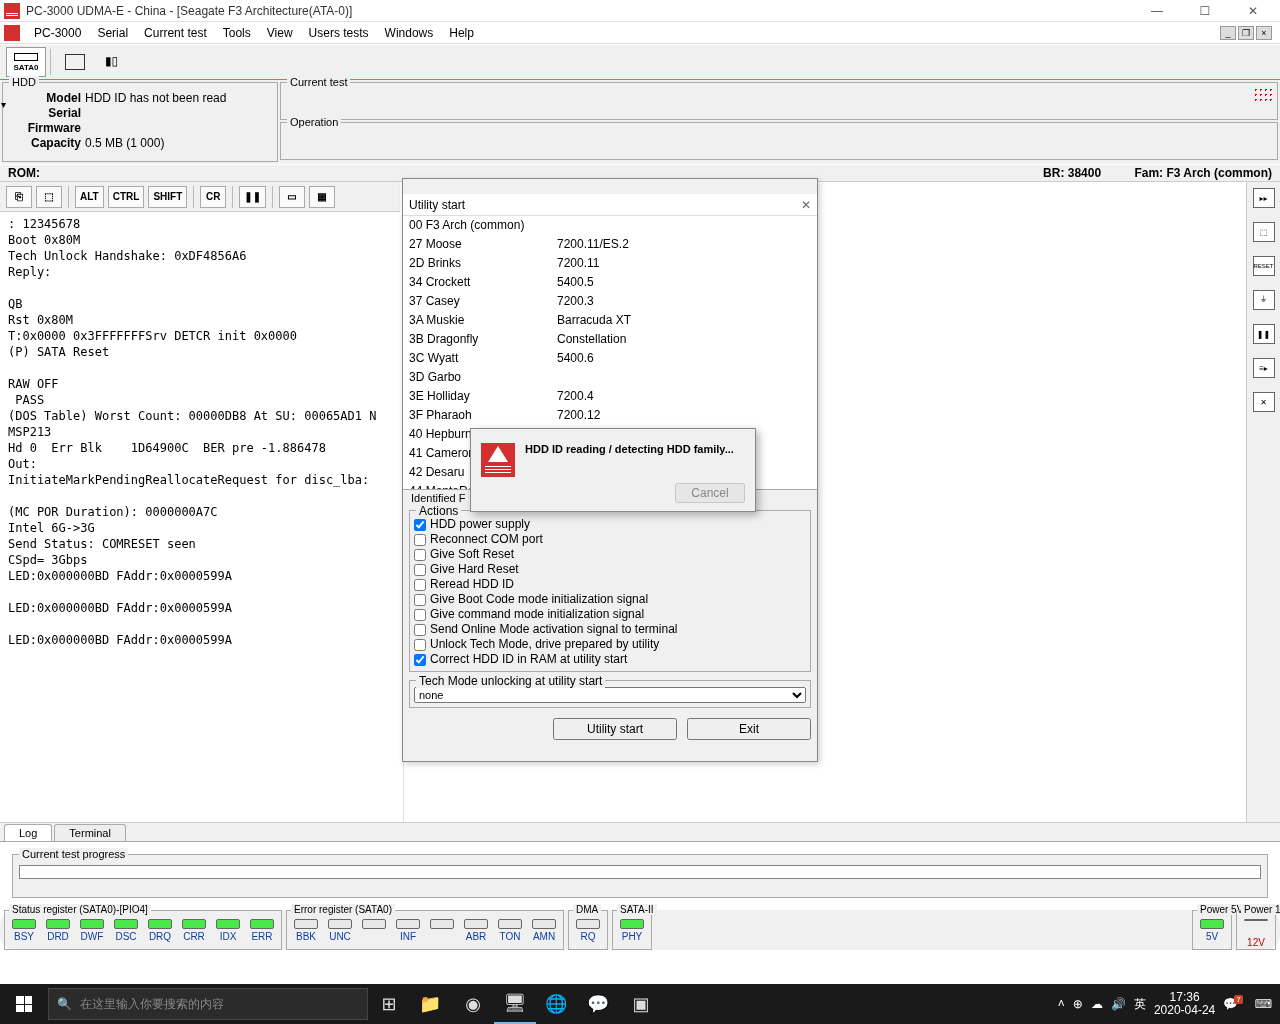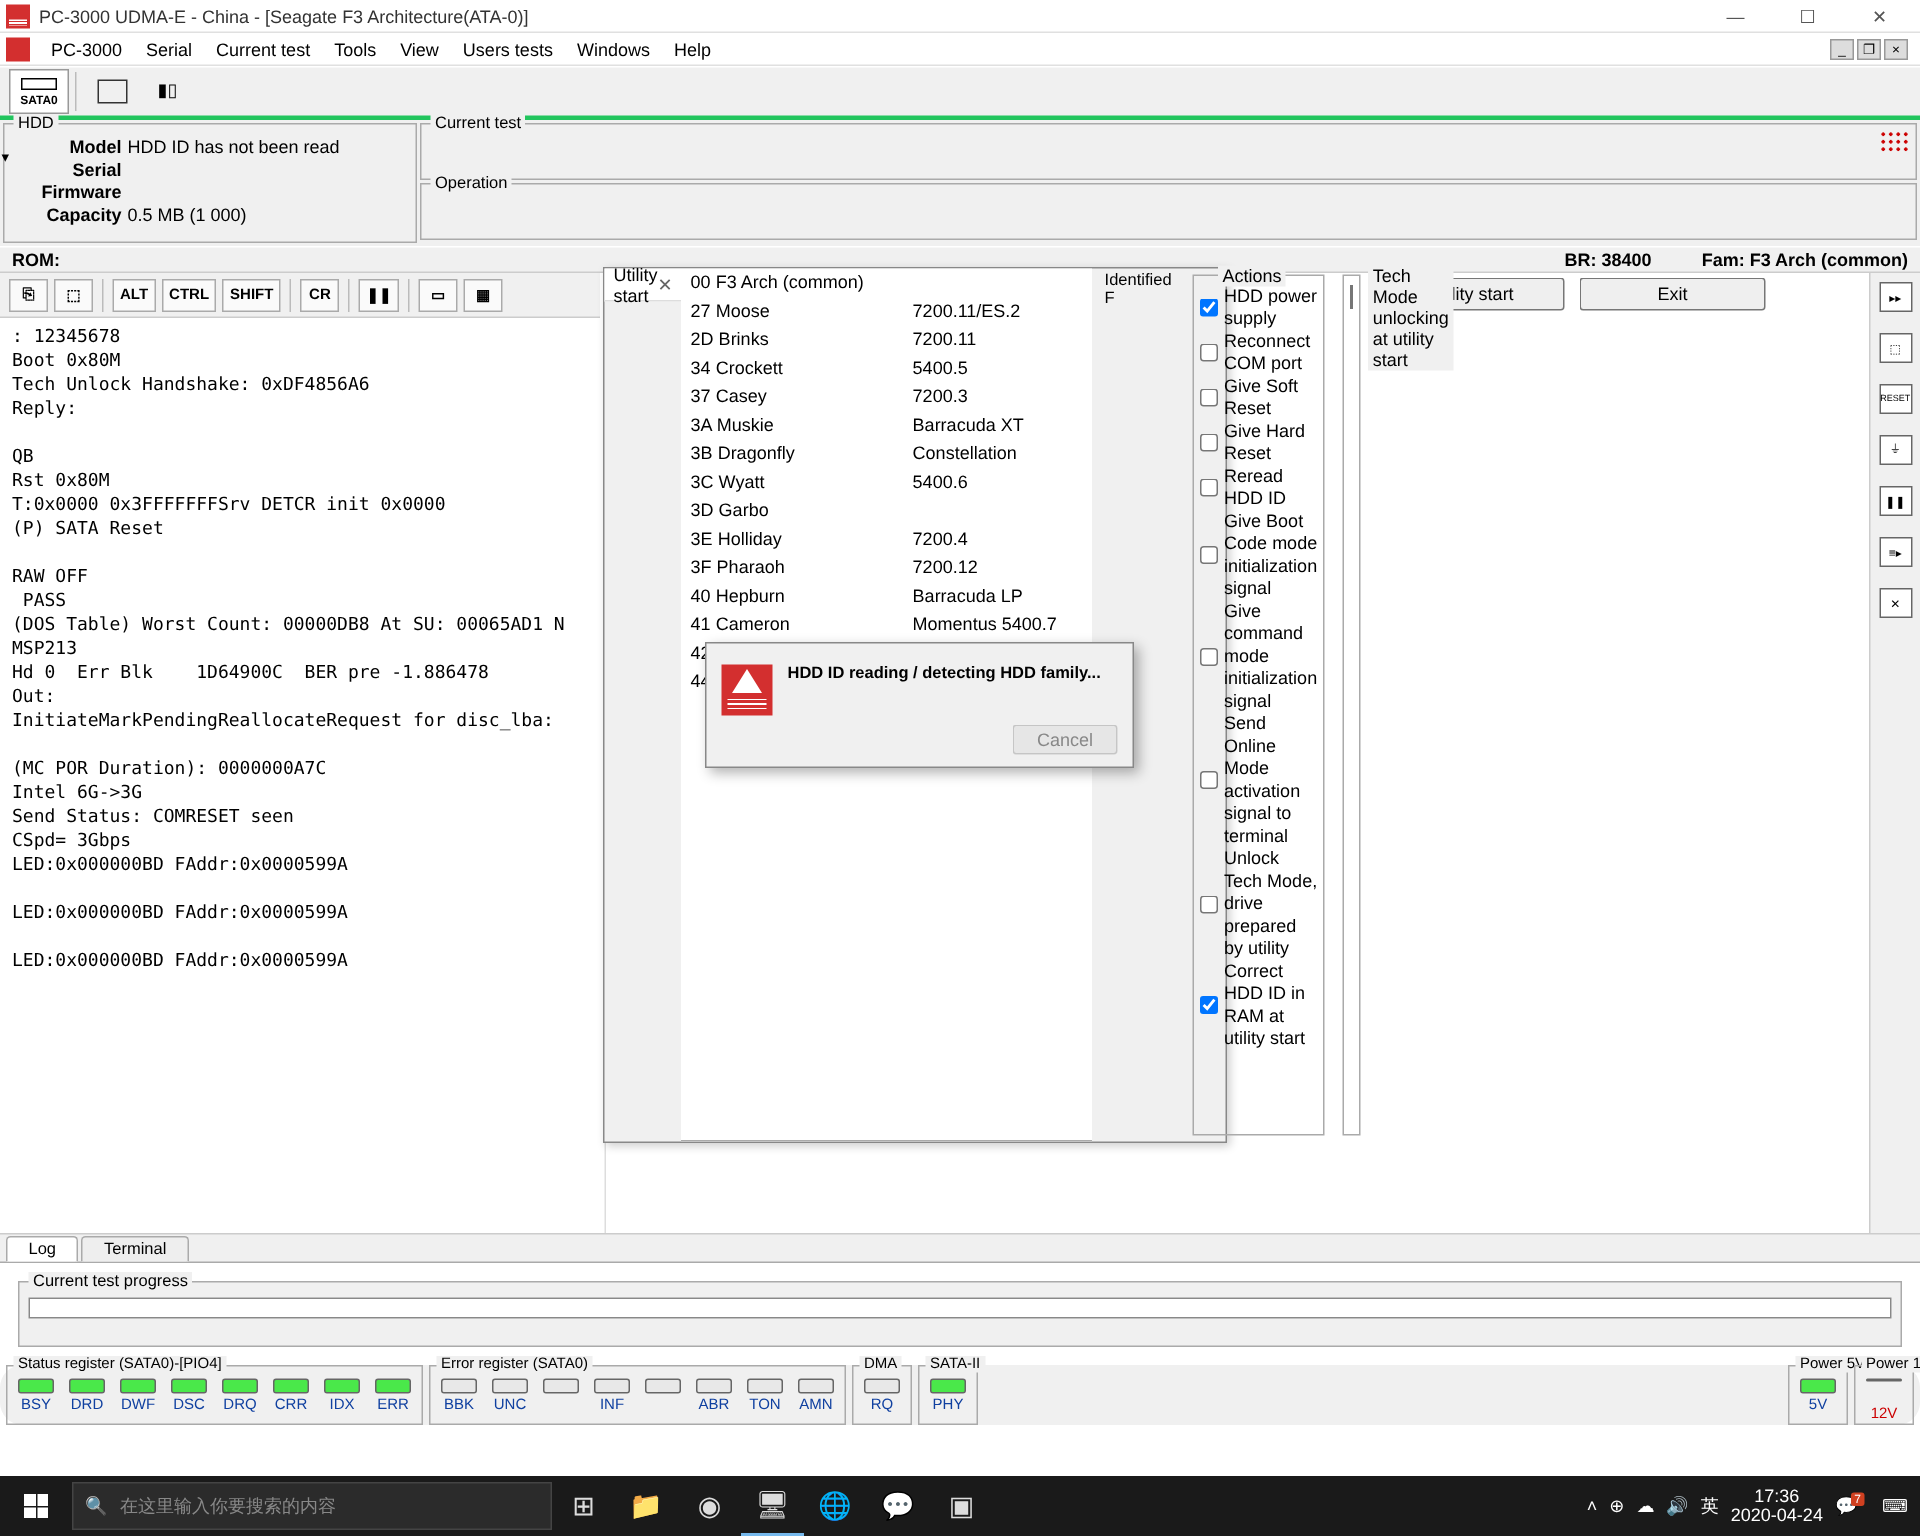--- a/index.html
+++ b/index.html
@@ -14,21 +14,21 @@
 .titlebar .win-controls span { width: 30px; text-align: center; cursor: default; }
 
 
 .menubar { height: 22px; background: #fff; display: flex; align-items: center; padding: 0 4px; border-bottom: 1px solid #e0e0e0; }
 .menubar .app-icon { width: 16px; height: 16px; background: #d32f2f; margin-right: 6px; }
 .menubar .menu-item { padding: 0 8px; color: #000; }
 .menubar .mdi-controls { margin-left: auto; display: flex; gap: 2px; padding-right: 4px; }
 .menubar .mdi-controls span { width: 16px; height: 14px; background: #ddd; border: 1px solid #999; font-size: 9px; text-align: center; line-height: 12px; }
 
 
-.toolbar1 { height: 36px; background: #f0f0f0; border-top: 1px solid #fff; border-bottom: 3px solid #22c55e; display: flex; align-items: center; padding: 0 6px; }
+.toolbar1 { height: 36px; background: #f0f0f0; border-top: 1px solid #fff; border-bottom: 1px solid #22c55e; display: flex; align-items: center; padding: 0 6px; }
 .toolbar1 .tool { width: 40px; height: 30px; display: flex; flex-direction: column; align-items: center; justify-content: center; border: 1px solid transparent; }
 .toolbar1 .tool:first-child { border: 1px solid #999; background: #fff; }
 .toolbar1 .sata-icon { width: 24px; height: 8px; border: 1px solid #000; margin-bottom: 2px; }
 .toolbar1 .sata-label { font-size: 8px; font-weight: bold; }
 .toolbar1 .sep { width: 1px; height: 26px; background: #bbb; margin: 0 4px; }
 .toolbar1 .icon-generic { width: 20px; height: 16px; border: 1px solid #333; }
 
 
 .info-row { display: flex; height: 84px; }
 .hdd-panel { width: 276px; border: 1px solid #aaa; margin: 2px; position: relative; padding: 8px 6px 4px 6px; }
@@ -76,28 +76,28 @@
 .status-group { border: 1px solid #aaa; position: relative; padding: 8px 4px 2px; display: flex; gap: 4px; }
 .status-group .legend { position: absolute; top: -7px; left: 4px; background: #f0f0f0; padding: 0 3px; font-size: 10px; white-space: nowrap; }
 .status-cell { display: flex; flex-direction: column; align-items: center; width: 30px; }
 .status-cell .lamp { width: 24px; height: 10px; border: 1px solid #666; border-radius: 2px; }
 .status-cell .lamp.green { background: #4ae84a; }
 .status-cell .lamp.off { background: #e8e8e8; }
 .status-cell .txt { font-size: 10px; color: #1040a0; margin-top: 2px; }
 .status-cell .txt.red { color: #c00; margin-top: 16px; }
 
 
-.dialog { position: absolute; left: 402px; top: 178px; width: 416px; height: 584px; background: #f0f0f0; border: 1px solid #888; box-shadow: 2px 2px 6px rgba(0,0,0,0.2); display: flex; flex-direction: row; }
+.dialog { position: absolute; left: 402px; top: 178px; width: 416px; height: 584px; background: #f0f0f0; border: 1px solid #888; box-shadow: 2px 2px 6px rgba(0,0,0,0.2); display: flex; flex-direction: column; justify-content: center; }
 .dialog .dlg-title { height: 22px; display: flex; align-items: center; padding: 0 6px; background: #fff; border-bottom: 1px solid #ddd; font-size: 11px; }
 .dialog .dlg-title .close { margin-left: auto; color: #666; }
 .dialog .list { flex: 0 0 274px; background: #fff; border-bottom: 1px solid #aaa; overflow-y: scroll; }
 .dialog .list-row { display: flex; padding: 1px 6px; font-size: 12px; line-height: 17px; }
 .dialog .list-row .code { width: 148px; }
 .dialog .fieldset { border: 1px solid #aaa; margin: 4px 6px; padding: 6px 4px 4px; position: relative; font-size: 11px; }
-.dialog .fieldset .legend { position: absolute; top: -7px; left: 16px; background: #f0f0f0; padding: 0 3px; }
+.dialog .fieldset .legend { position: absolute; top: -7px; left: 6px; background: #f0f0f0; padding: 0 3px; }
 .dialog .chk { display: flex; align-items: center; gap: 4px; line-height: 15px; }
 .dialog .chk input { width: 12px; height: 12px; }
 .dialog select { width: 100%; font-size: 11px; }
 .dialog .btns { display: flex; justify-content: flex-end; gap: 10px; padding: 6px; }
 .dialog .btns button { width: 124px; height: 22px; }
 
 
 .modal { position: absolute; left: 470px; top: 428px; width: 286px; height: 84px; background: #f0f0f0; border: 1px solid #888; box-shadow: 3px 3px 8px rgba(0,0,0,0.3); display: flex; flex-direction: column; padding: 14px 10px 8px; }
 .modal .mrow { display: flex; gap: 10px; }
 .modal .micon { width: 34px; height: 34px; background: #d32f2f; position: relative; }

